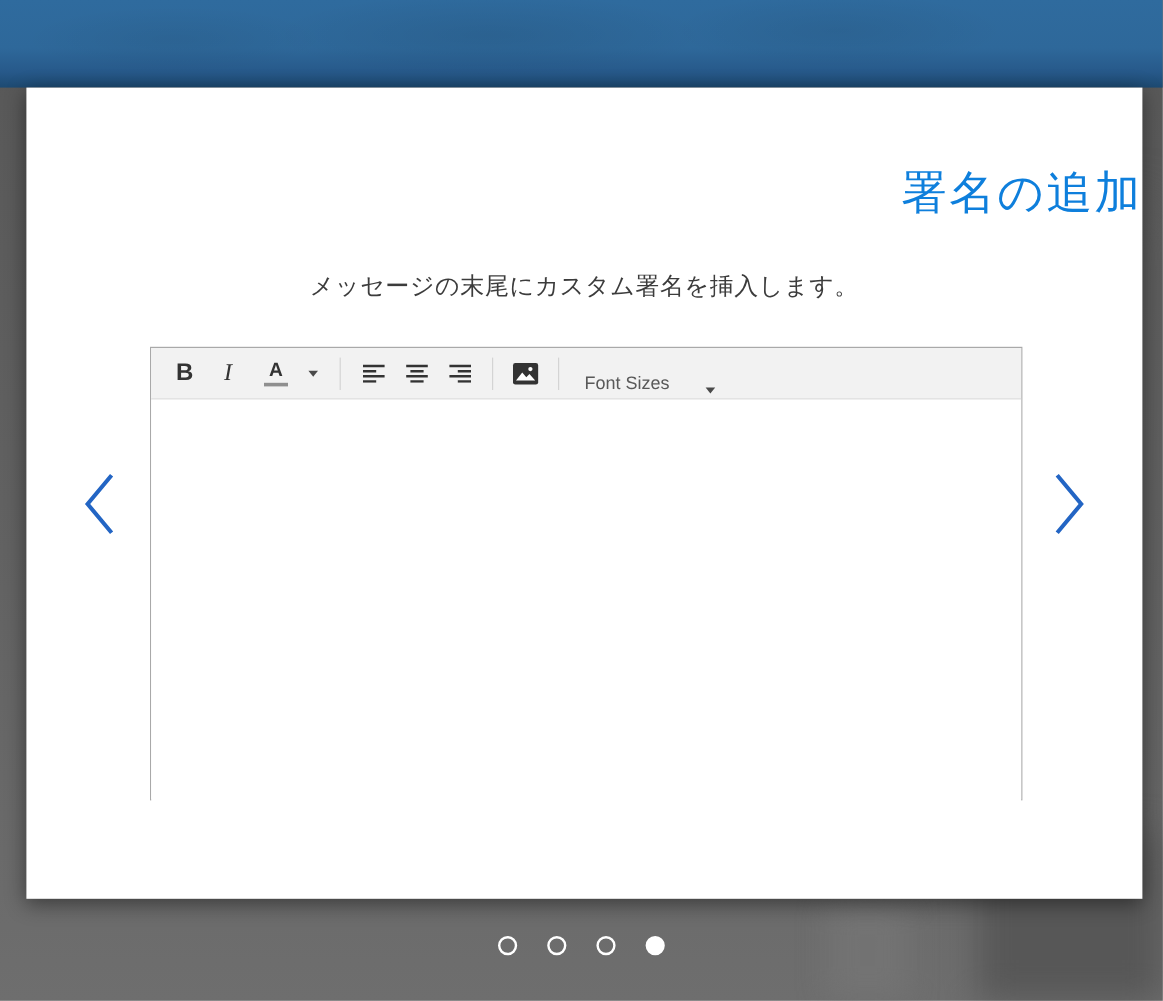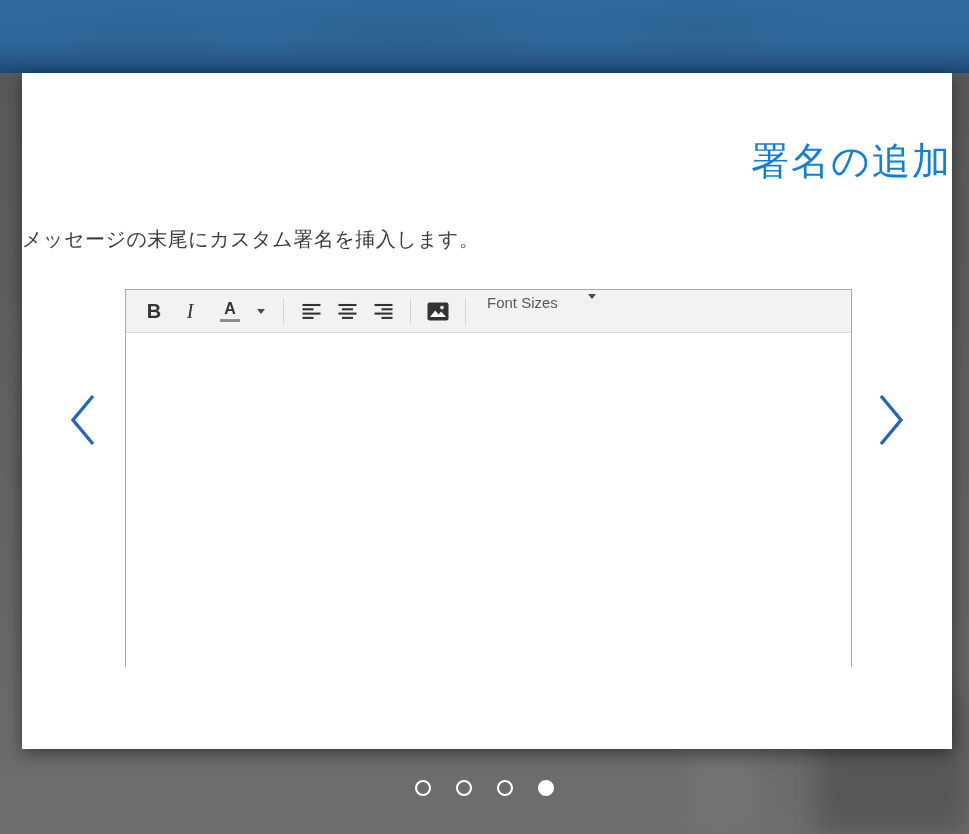--- a/index.html
+++ b/index.html
@@ -36,21 +36,21 @@
     position:absolute; left:22px; top:73px; width:930px; height:676px;
     background:#ffffff; box-shadow:0 4px 16px rgba(0,0,0,0.45);
   }
   .dialog-title {
     position:absolute; top:64px; left:0; width:100%;
     text-align:right; font-size:38px; line-height:48px;
     color:var(--title-blue,#0e7fdc); letter-spacing:2px; font-weight:400;
   }
   .dialog-subtitle {
     position:absolute; top:152px; left:0; width:100%;
-    font-size:20px; line-height:28px;
+    text-align:center; font-size:20px; line-height:28px;
     color:#3c3c3c; letter-spacing:0.5px;
   }
 
   
   .editor {
     position:absolute; left:103px; top:216px; width:727px; height:378px;
     box-sizing:border-box; border:1px solid #a9a9a9; background:#fff;
   }
   .toolbar {
     height:42px; background:var(--toolbar-bg,#f2f2f2);
@@ -69,21 +69,21 @@
   .forecolor-strip { width:20px; height:3px; background:#8f8f8f; margin-top:2px; }
   .caret {
     width:0; height:0;
     border-left:4.5px solid transparent; border-right:4.5px solid transparent;
     border-top:5.5px solid #4a4a4a;
   }
   .tb-caret-btn { min-width:22px; }
   .tb-sep { width:1px; height:27px; background:#d4d4d4; margin:0 9px; }
   .align-svg line { stroke:#333; stroke-width:2.1; }
   .fontsizes {
-    display:flex; align-items:flex-start; margin-left:8px;
+    display:flex; align-items:flex-end; margin-left:8px;
     font-size:15px; color:#595959; cursor:pointer; height:34px; padding:0 4px;
   }
   .fontsizes .caret { margin-left:30px; }
   .editor-content {
     height:335px; background:#fff; outline:none; cursor:text;
     font-size:14px; color:#333; padding:8px;  box-sizing:border-box;
   }
 
   
   .chev {

